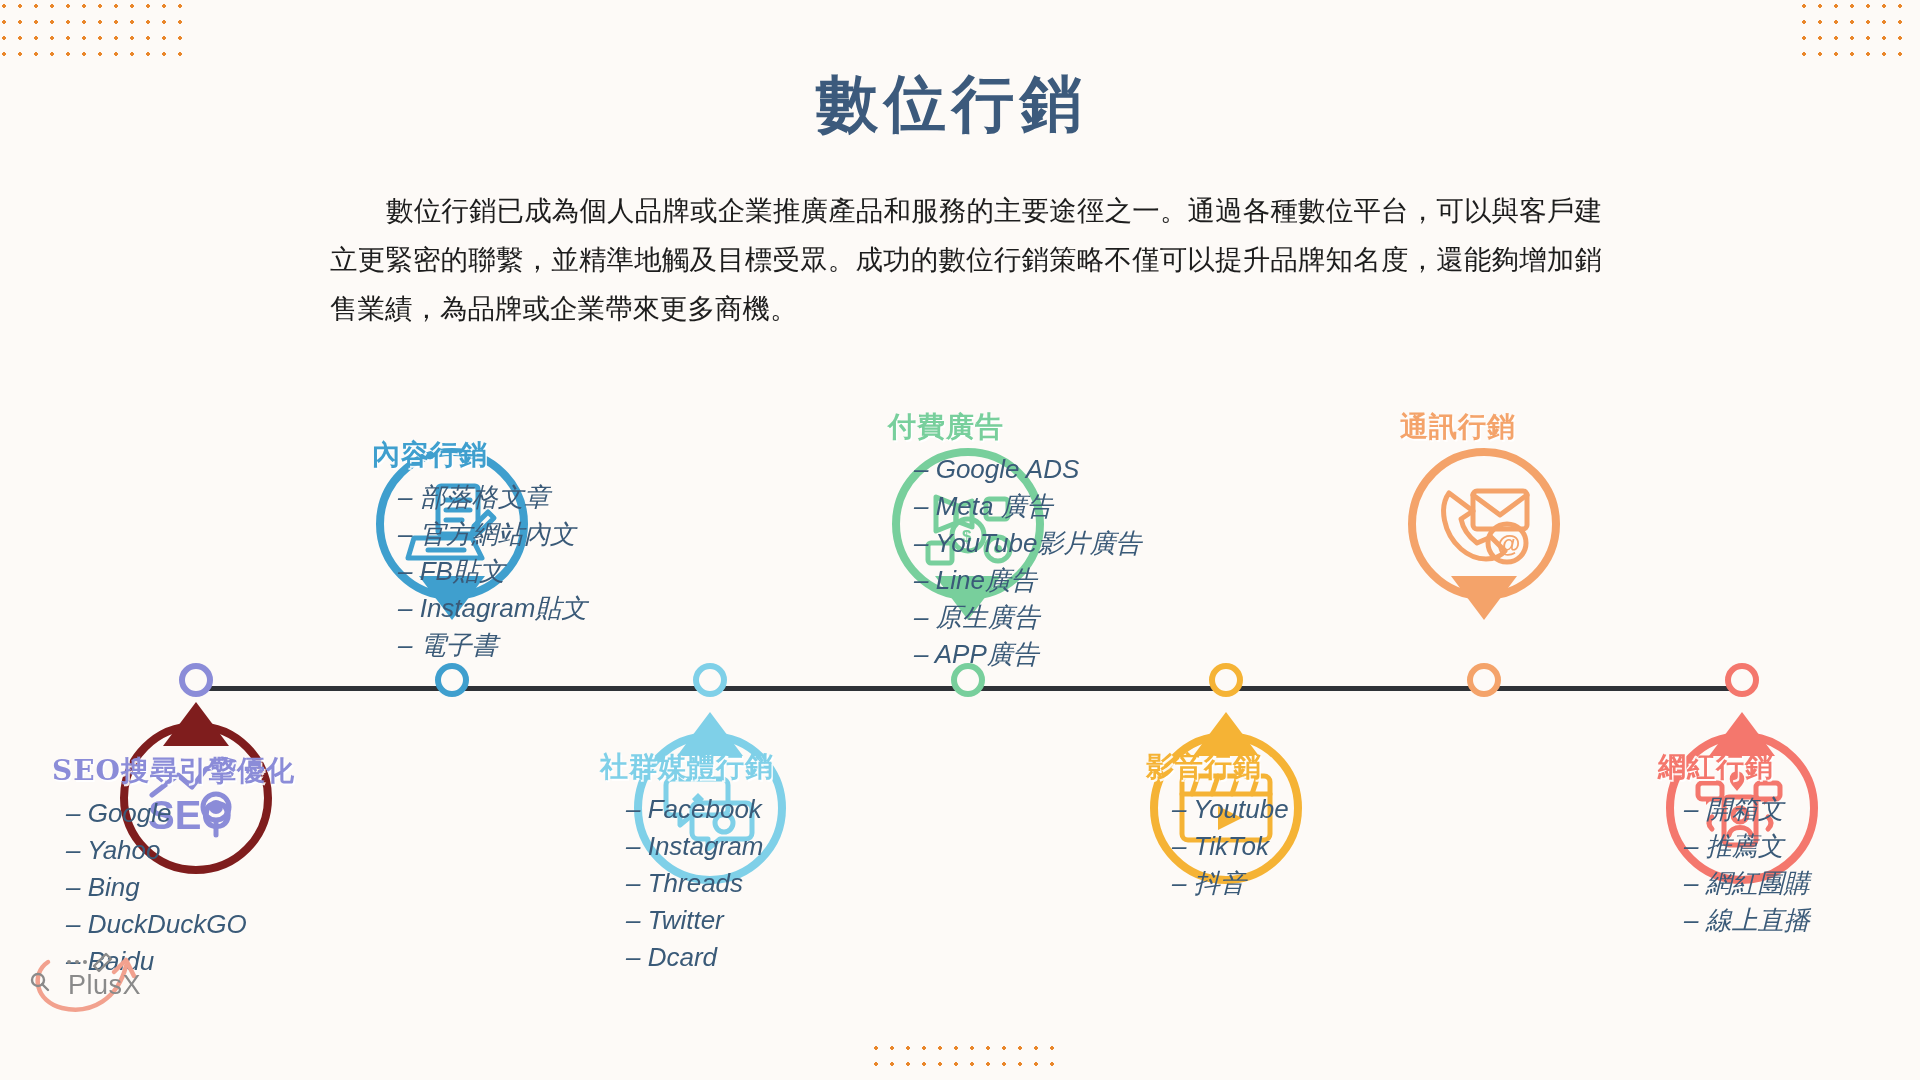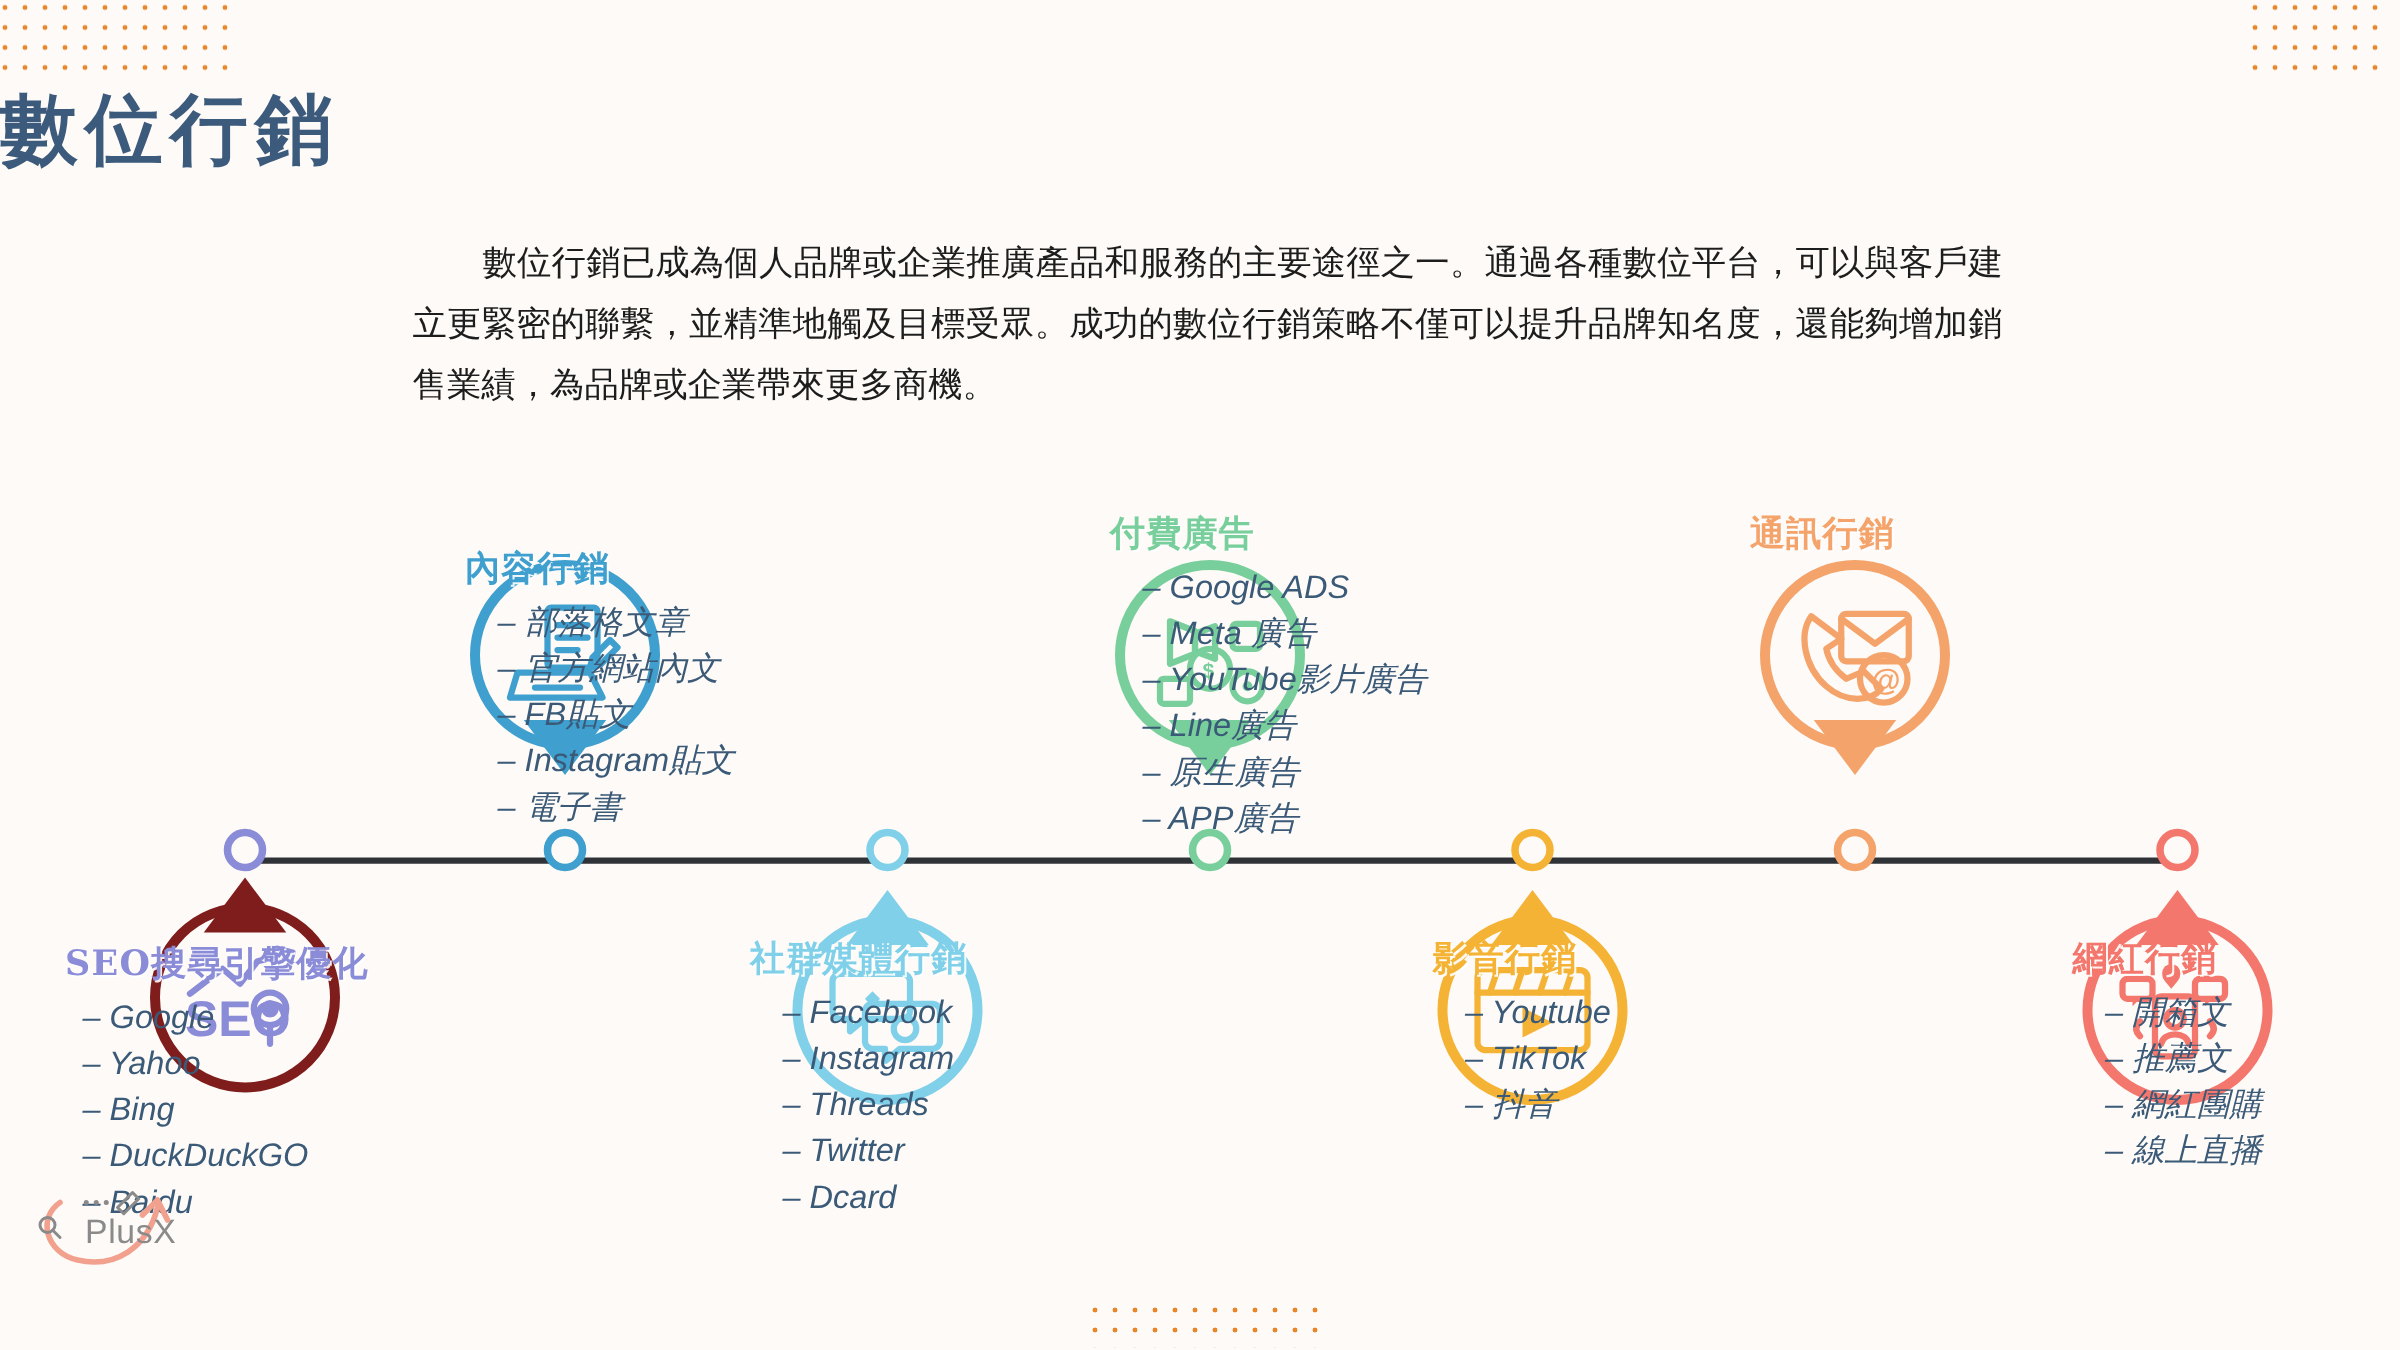--- a/index.html
+++ b/index.html
@@ -20,20 +20,21 @@
     opacity: .95;
     pointer-events: none;
   }
   #dots-tl { left: -4px;  top: -2px;  width: 186px; height: 62px; }
   #dots-tr { right: 14px; top: -2px;  width: 110px; height: 62px; }
   #dots-b  { left: 868px; bottom: 2px; width: 196px; height: 38px; }
 
   
   #title {
     position: absolute; left: 0; right: 16px; top: 62px;
+    text-align: center;
     font-family: "DejaVu Serif", "Liberation Serif", serif;
     font-size: 62px; font-weight: 700; letter-spacing: 6px;
     color: #3c5a7c;
   }
 
   
   #intro {
     position: absolute; left: 330px; top: 186px; width: 1272px;
     font-family: "DejaVu Serif", "Liberation Serif", serif;
     font-size: 27.5px; line-height: 49px; color: #1d1d1d;

